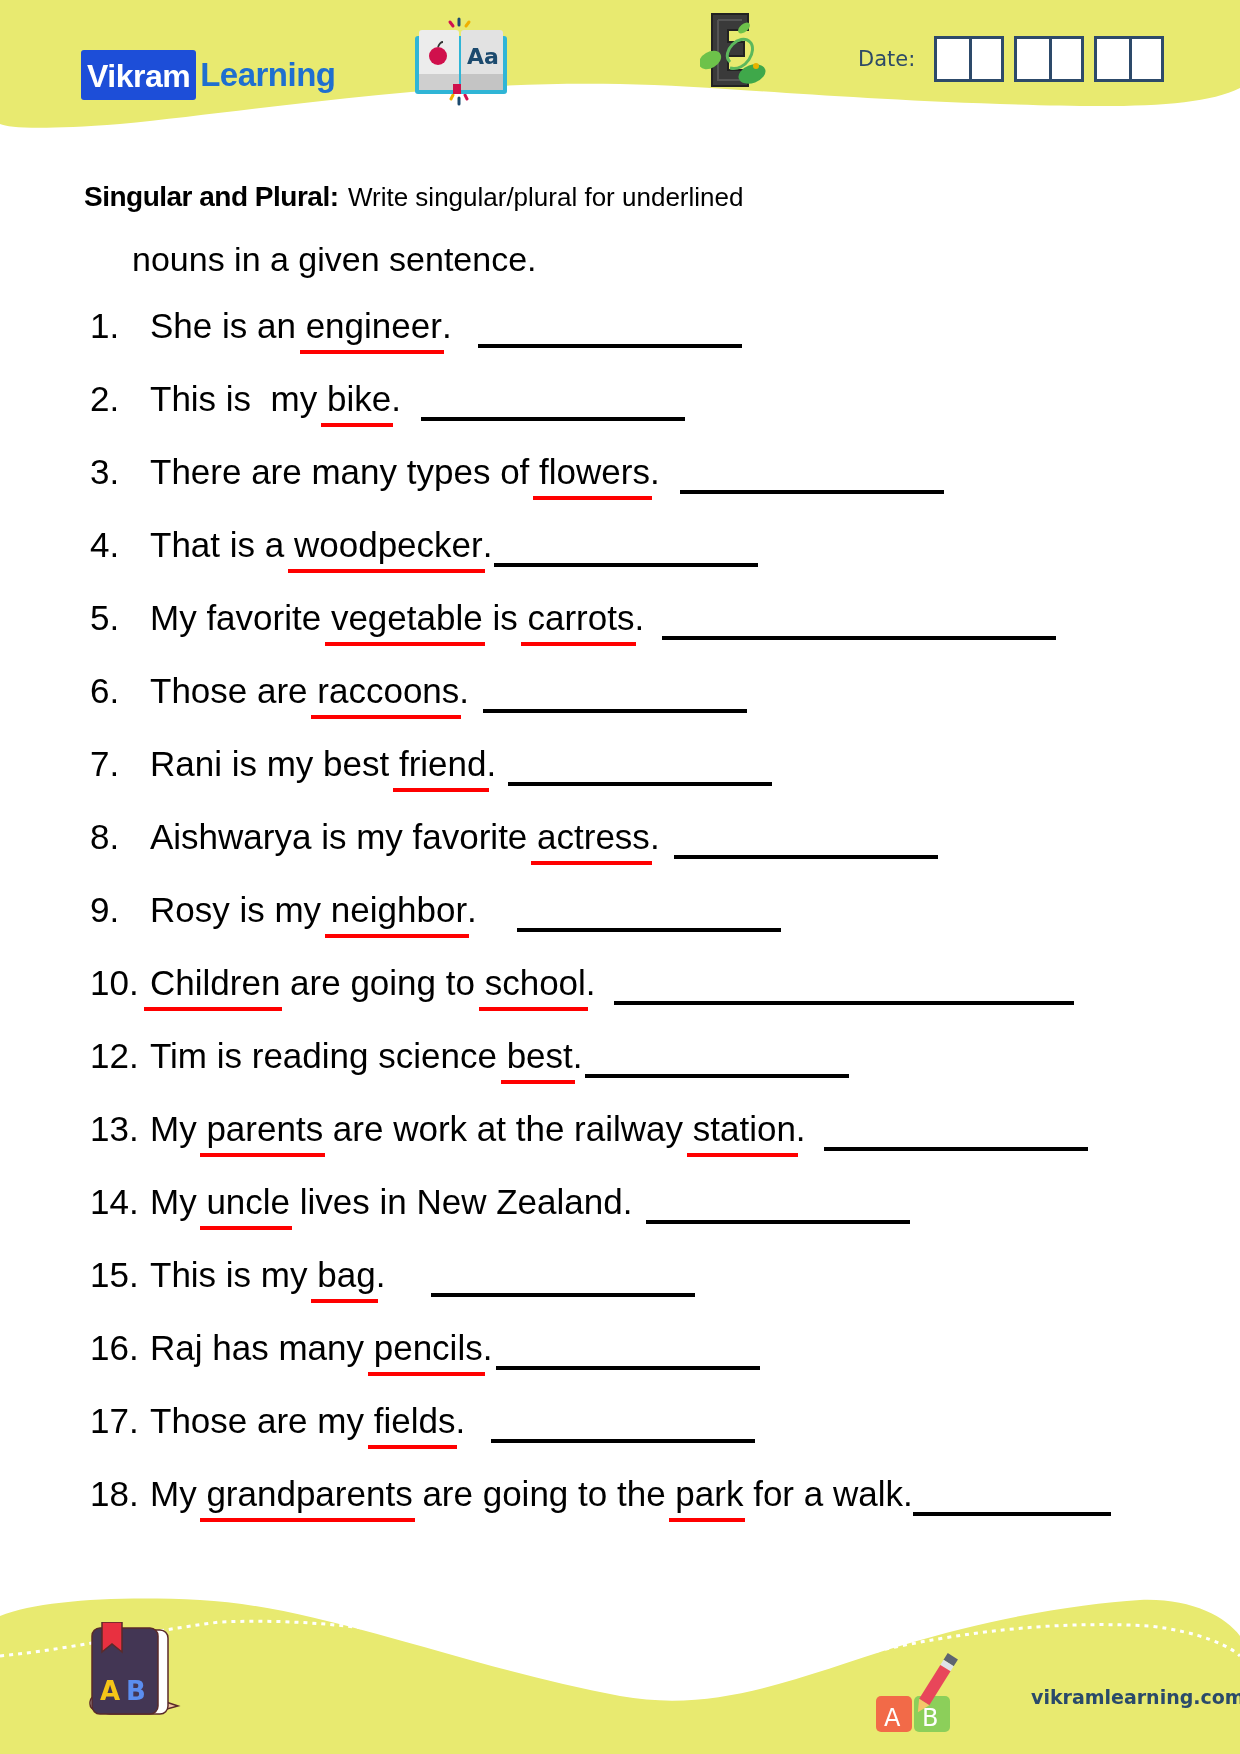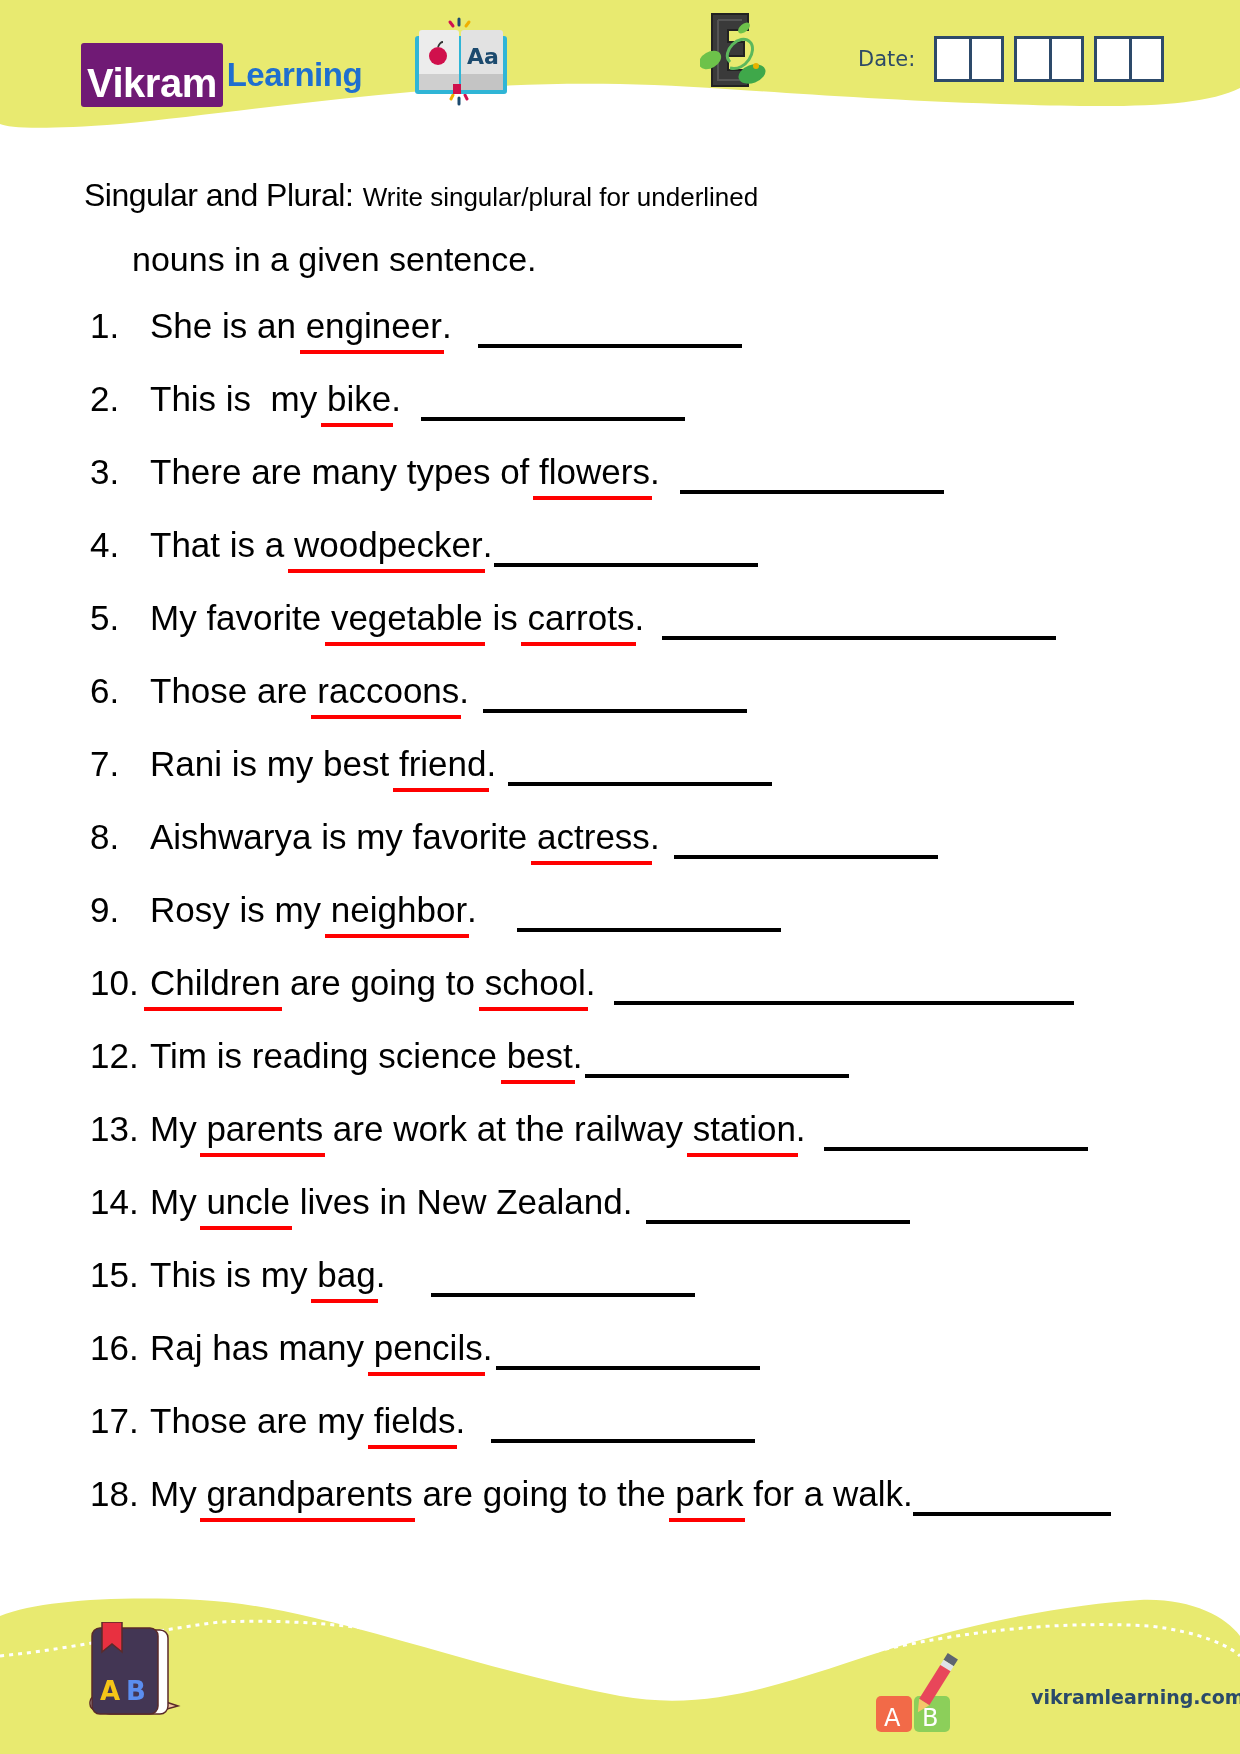--- a/index.html
+++ b/index.html
@@ -3,35 +3,35 @@
   <meta charset="utf-8">
   <style>
     * { box-sizing: border-box; margin: 0; padding: 0; }
     html, body { width: 1240px; height: 1754px; background: #ffffff; overflow: hidden; }
     body { position: relative; font-family: "Liberation Sans", sans-serif; color: #000; }
 
     .header-bg { position: absolute; left: 0; top: 0; width: 1240px; height: 140px; }
     .footer-bg { position: absolute; left: 0; top: 1596px; width: 1240px; height: 158px; }
 
     .logo { position: absolute; left: 81px; top: 51px; height: 48px; display: flex; align-items: center; }
-    .logo-vikram { background: #701a75; color: #fff; font-weight: bold; font-size: 40px; padding: 22px 6px 6px 6px; border-radius: 3px; line-height: 36px; letter-spacing: -0.5px; }
+    .logo-vikram { background: #1d4ed8; color: #fff; font-weight: bold; font-size: 32px; padding: 8px 6px 6px 6px; border-radius: 3px; line-height: 36px; letter-spacing: -0.5px; }
     .logo-learning { color: #1f6fcf; font-weight: bold; font-size: 33px; margin-left: 4px; line-height: 36px; letter-spacing: -0.5px; }
 
     .book-icon { position: absolute; left: 413px; top: 16px; width: 96px; height: 92px; }
     .e-icon { position: absolute; left: 700px; top: 12px; width: 72px; height: 76px; }
 
     .date-label { position: absolute; left: 858px; top: 47px; font-size: 21px; color: #2e4a66; font-family: "DejaVu Sans", sans-serif; }
     .date-boxes { position: absolute; left: 934px; top: 36px; display: flex; gap: 10px; }
     .date-group { display: flex; border: 3px solid #2d4a6a; background: #fff; height: 46px; }
     .date-cell { width: 32px; height: 40px; background: #fff; }
     .date-cell + .date-cell { border-left: 3px solid #2d4a6a; }
 
     .title-block { position: absolute; left: 84px; top: 160px; width: 1100px; }
     .title-line1 { font-size: 34px; line-height: 68px; white-space: nowrap; }
-    .title-bold { font-weight: normal; font-size: 32px; letter-spacing: -0.5px; }
+    .title-bold { font-weight: bold; font-size: 28px; letter-spacing: -0.5px; }
     .title-rest { font-size: 26px; }
     .title-line2 { font-size: 34px; line-height: 56px; padding-left: 48px; }
 
     .questions { position: absolute; left: 90px; top: 306px; width: 1120px; }
     .q { position: relative; height: 73px; font-size: 35px; white-space: nowrap; display: flex; align-items: flex-start; }
     .q-num { display: inline-block; width: 60px; }
     .q-text { display: inline-block; }
     .u { position: relative; display: inline-block; }
     .u::after { content: ""; position: absolute; left: -6px; right: -2px; bottom: -8px; height: 4px; background: #ff0000; }
     .blank { display: inline-block; height: 4px; background: #000; position: relative; top: 38px; }

